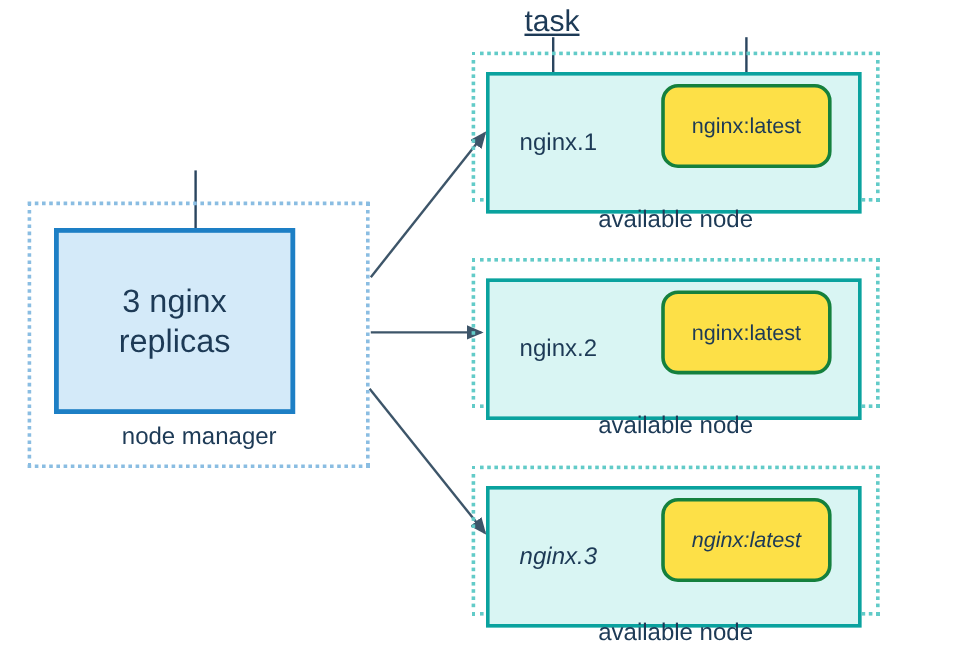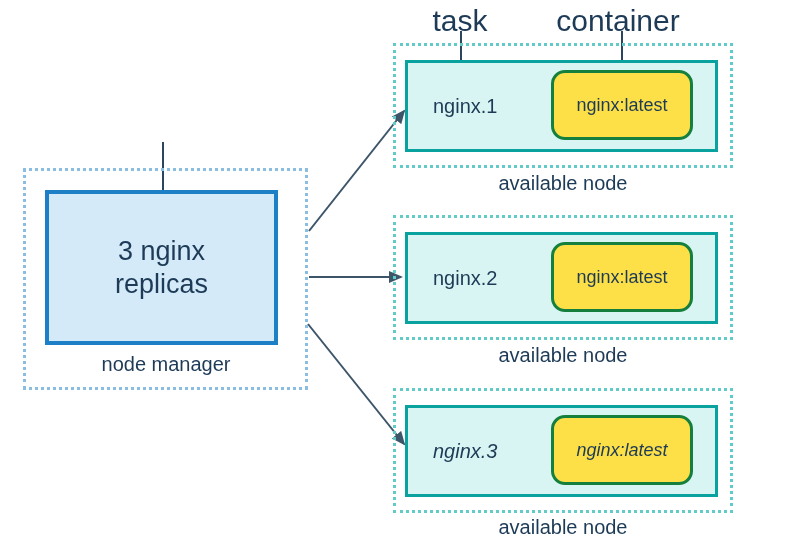--- a/index.html
+++ b/index.html
@@ -12,45 +12,46 @@
     overflow: hidden;
   }
   .svg-overlay {
     position: absolute;
     left: 0; top: 0;
     width: 800px; height: 552px;
     pointer-events: none;
   }
   .label-big {
     position: absolute;
-    font-size: 30px;
+    font-size: 25px;
     color: #1d3a56;
     transform: translateX(-50%);
     white-space: nowrap;
+    text-decoration: underline;
   }
   .caption {
     position: absolute;
     font-size: 20px;
     color: #1d3a56;
     transform: translateX(-50%);
     white-space: nowrap;
     text-align: right;
   }
   
   .swarm-box {
     position: absolute;
     left: 23px; top: 168px;
     width: 285px; height: 222px;
     border: 3px dotted #8abde2;
     box-sizing: border-box;
   }
   .service-box {
     position: absolute;
     left: 45px; top: 190px;
-    width: 233px; height: 155px;
+    width: 201px; height: 155px;
     background: #d4eaf9;
     border: 4px solid #1d7fc5;
     box-sizing: border-box;
     display: flex;
     align-items: center;
     justify-content: center;
   }
   .service-text {
     width: 150px;
     text-align: center;
@@ -65,21 +66,21 @@
     width: 340px; height: 125px;
     border: 3px dotted #62cbc8;
     box-sizing: border-box;
   }
   .node.n1 { top: 43px; }
   .node.n2 { top: 215px; }
   .node.n3 { top: 388px; font-style: italic; }
   .task-box {
     position: absolute;
     left: 9px; top: 14px;
-    width: 313px; height: 92px;
+    width: 313px; height: 118px;
     background: #d9f5f3;
     border: 3px solid #0aa29e;
     box-sizing: border-box;
     display: flex;
     align-items: center;
     text-align: right;
   }
   .task-label {
     font-size: 20px;
     color: #1d3a56;
@@ -126,21 +127,20 @@
     <line x1="163" y1="142" x2="163" y2="228" stroke="#2a455f" stroke-width="2"></line>
     <line x1="461" y1="31" x2="461" y2="82" stroke="#2a455f" stroke-width="2"></line>
     <line x1="622" y1="31" x2="622" y2="83" stroke="#2a455f" stroke-width="2"></line>
 
     <line x1="309" y1="231" x2="404" y2="111" stroke="#3d5569" stroke-width="2" marker-end="url(#arrowhead)"></line>
     <line x1="309" y1="277" x2="401" y2="277" stroke="#3d5569" stroke-width="2" marker-end="url(#arrowhead)"></line>
     <line x1="308" y1="324" x2="404" y2="444" stroke="#3d5569" stroke-width="2" marker-end="url(#arrowhead)"></line>
   </svg>
 
   <div class="label-big cap-task">task</div>
-  <div class="label-big cap-container">container</div>
 
   <div class="swarm-box"></div>
   <div class="service-box">
     <div class="service-text">3 nginx replicas</div>
   </div>
   <div class="caption cap-swarm">node manager</div>
 
   <div class="node n1">
     <div class="task-box">
       <span class="task-label">nginx.1</span>

